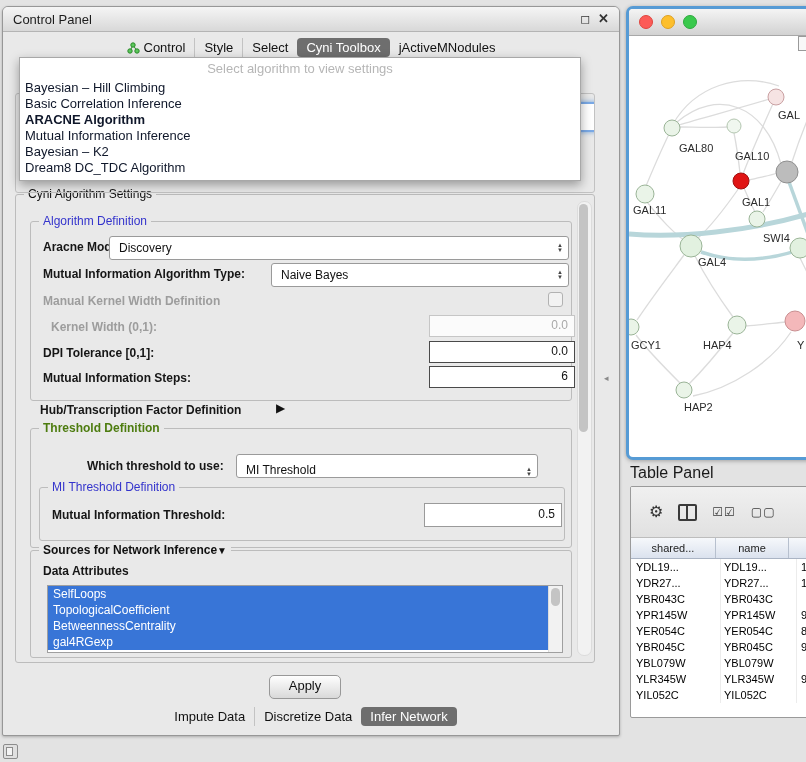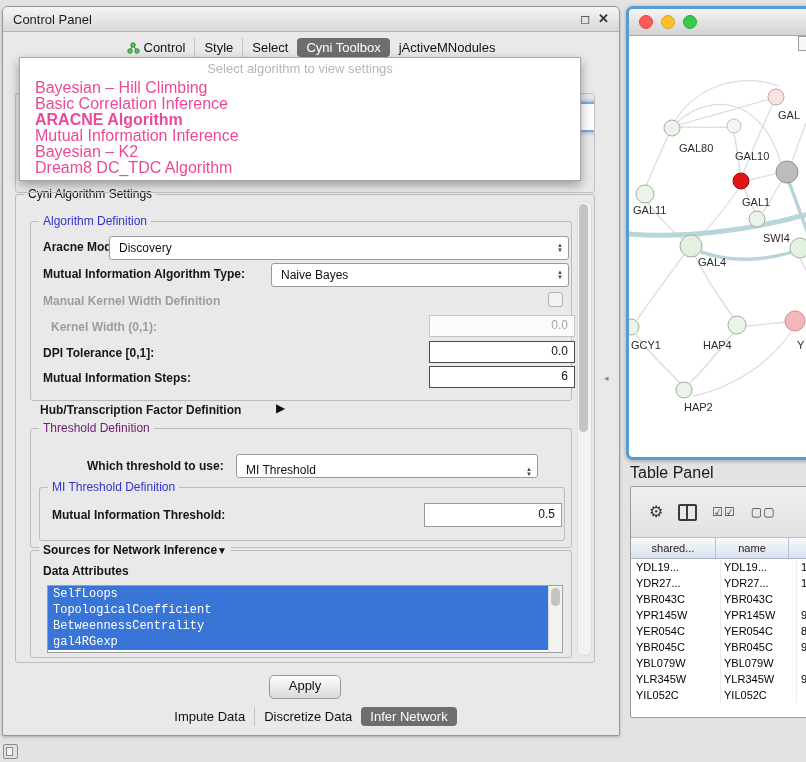--- a/index.html
+++ b/index.html
@@ -31,21 +31,21 @@
   .tabs{position:absolute;left:0;right:0;display:flex;justify-content:center;align-items:center;}
   .tab{font-size:13px;color:#111;padding:2px 9px;display:flex;align-items:center;gap:4px;white-space:nowrap;}
   .tab + .tab{border-left:1px solid #c3c3c3;}
   .tab.sel{background:#6e6e6e;color:#fff;border-radius:4px;border-left:none;}
   .tab.sel + .tab{border-left:none;}
 
   
   .gbox{position:absolute;border:1px solid #bcbcbc;border-radius:3px;}
   .legend{position:absolute;top:-8px;left:8px;background:#e9e9e9;padding:0 4px;font-size:12px;color:#111;white-space:nowrap;}
   .legend.blue{color:#3333cc;}
-  .legend.green{color:#701a75;}
+  .legend.green{color:#4d7c0f;font-weight:bold;}
   .legend.bold{font-weight:bold;}
 
   .lbl{position:absolute;font-size:12px;font-weight:bold;color:#161616;white-space:nowrap;}
   .lbl.dis{color:#9d9d9d;}
 
   
   .combo{
     position:absolute;background:#fff;border:1px solid #9a9a9a;border-radius:3px;
     display:flex;align-items:center;font-size:12px;color:#111;
   }
@@ -62,33 +62,33 @@
 
   .checkbox{position:absolute;width:13px;height:13px;border:1px solid #b2b2b2;border-radius:3px;background:#f2f2f2;}
 
   
   #algo-dropdown{
     position:absolute;left:16px;top:50px;width:560px;height:122px;
     background:#fff;border:1px solid #a8a8a8;z-index:60;
     box-shadow:0 4px 10px rgba(0,0,0,.35);
   }
   .dd-placeholder{height:22px;line-height:22px;text-align:center;color:#b6b6b6;font-size:13px;}
-  .dd-item{height:16px;line-height:16px;padding-left:5px;font-size:16px;color:#ec4899;margin-left:10px;}
+  .dd-item{height:16px;line-height:16px;padding-left:5px;font-size:13px;color:#0f172a;}
   .dd-item.hl{font-weight:bold;}
 
   
   #hidden-frag{position:absolute;left:12px;top:86px;width:578px;height:98px;border:1px solid #c2c2c2;border-radius:3px;overflow:hidden;z-index:1;}
   #hidden-frag .ffield{position:absolute;left:450px;top:8px;width:136px;height:26px;background:#fff;border:2px solid #7aa9e6;border-radius:5px;box-shadow:0 0 5px rgba(90,150,220,.8);}
 
   
   .sbar{position:absolute;background:#f2f2f2;border:1px solid #dcdcdc;border-radius:7px;}
   .sthumb{position:absolute;background:#c4c4c4;border-radius:5px;}
 
   
-  #attr-list{position:absolute;left:16px;top:34px;width:514px;height:66px;background:#fff;border:1px solid #9f9f9f;overflow:hidden;font-family:Liberation Mono, monospace;}
+  #attr-list{position:absolute;left:16px;top:34px;width:514px;height:66px;background:#fff;border:1px solid #9f9f9f;overflow:hidden;}
   .attr-item{height:16px;line-height:16px;background:#3875d7;color:#fff;font-size:12px;padding-left:5px;margin-right:13px;}
 
   
   #apply-btn{
     position:absolute;left:266px;top:668px;width:70px;height:22px;
     background:linear-gradient(#fefefe,#d9d9d9);border:1px solid #989898;border-radius:5px;
     font-size:13px;color:#111;text-align:center;line-height:20px;
   }
 
   

